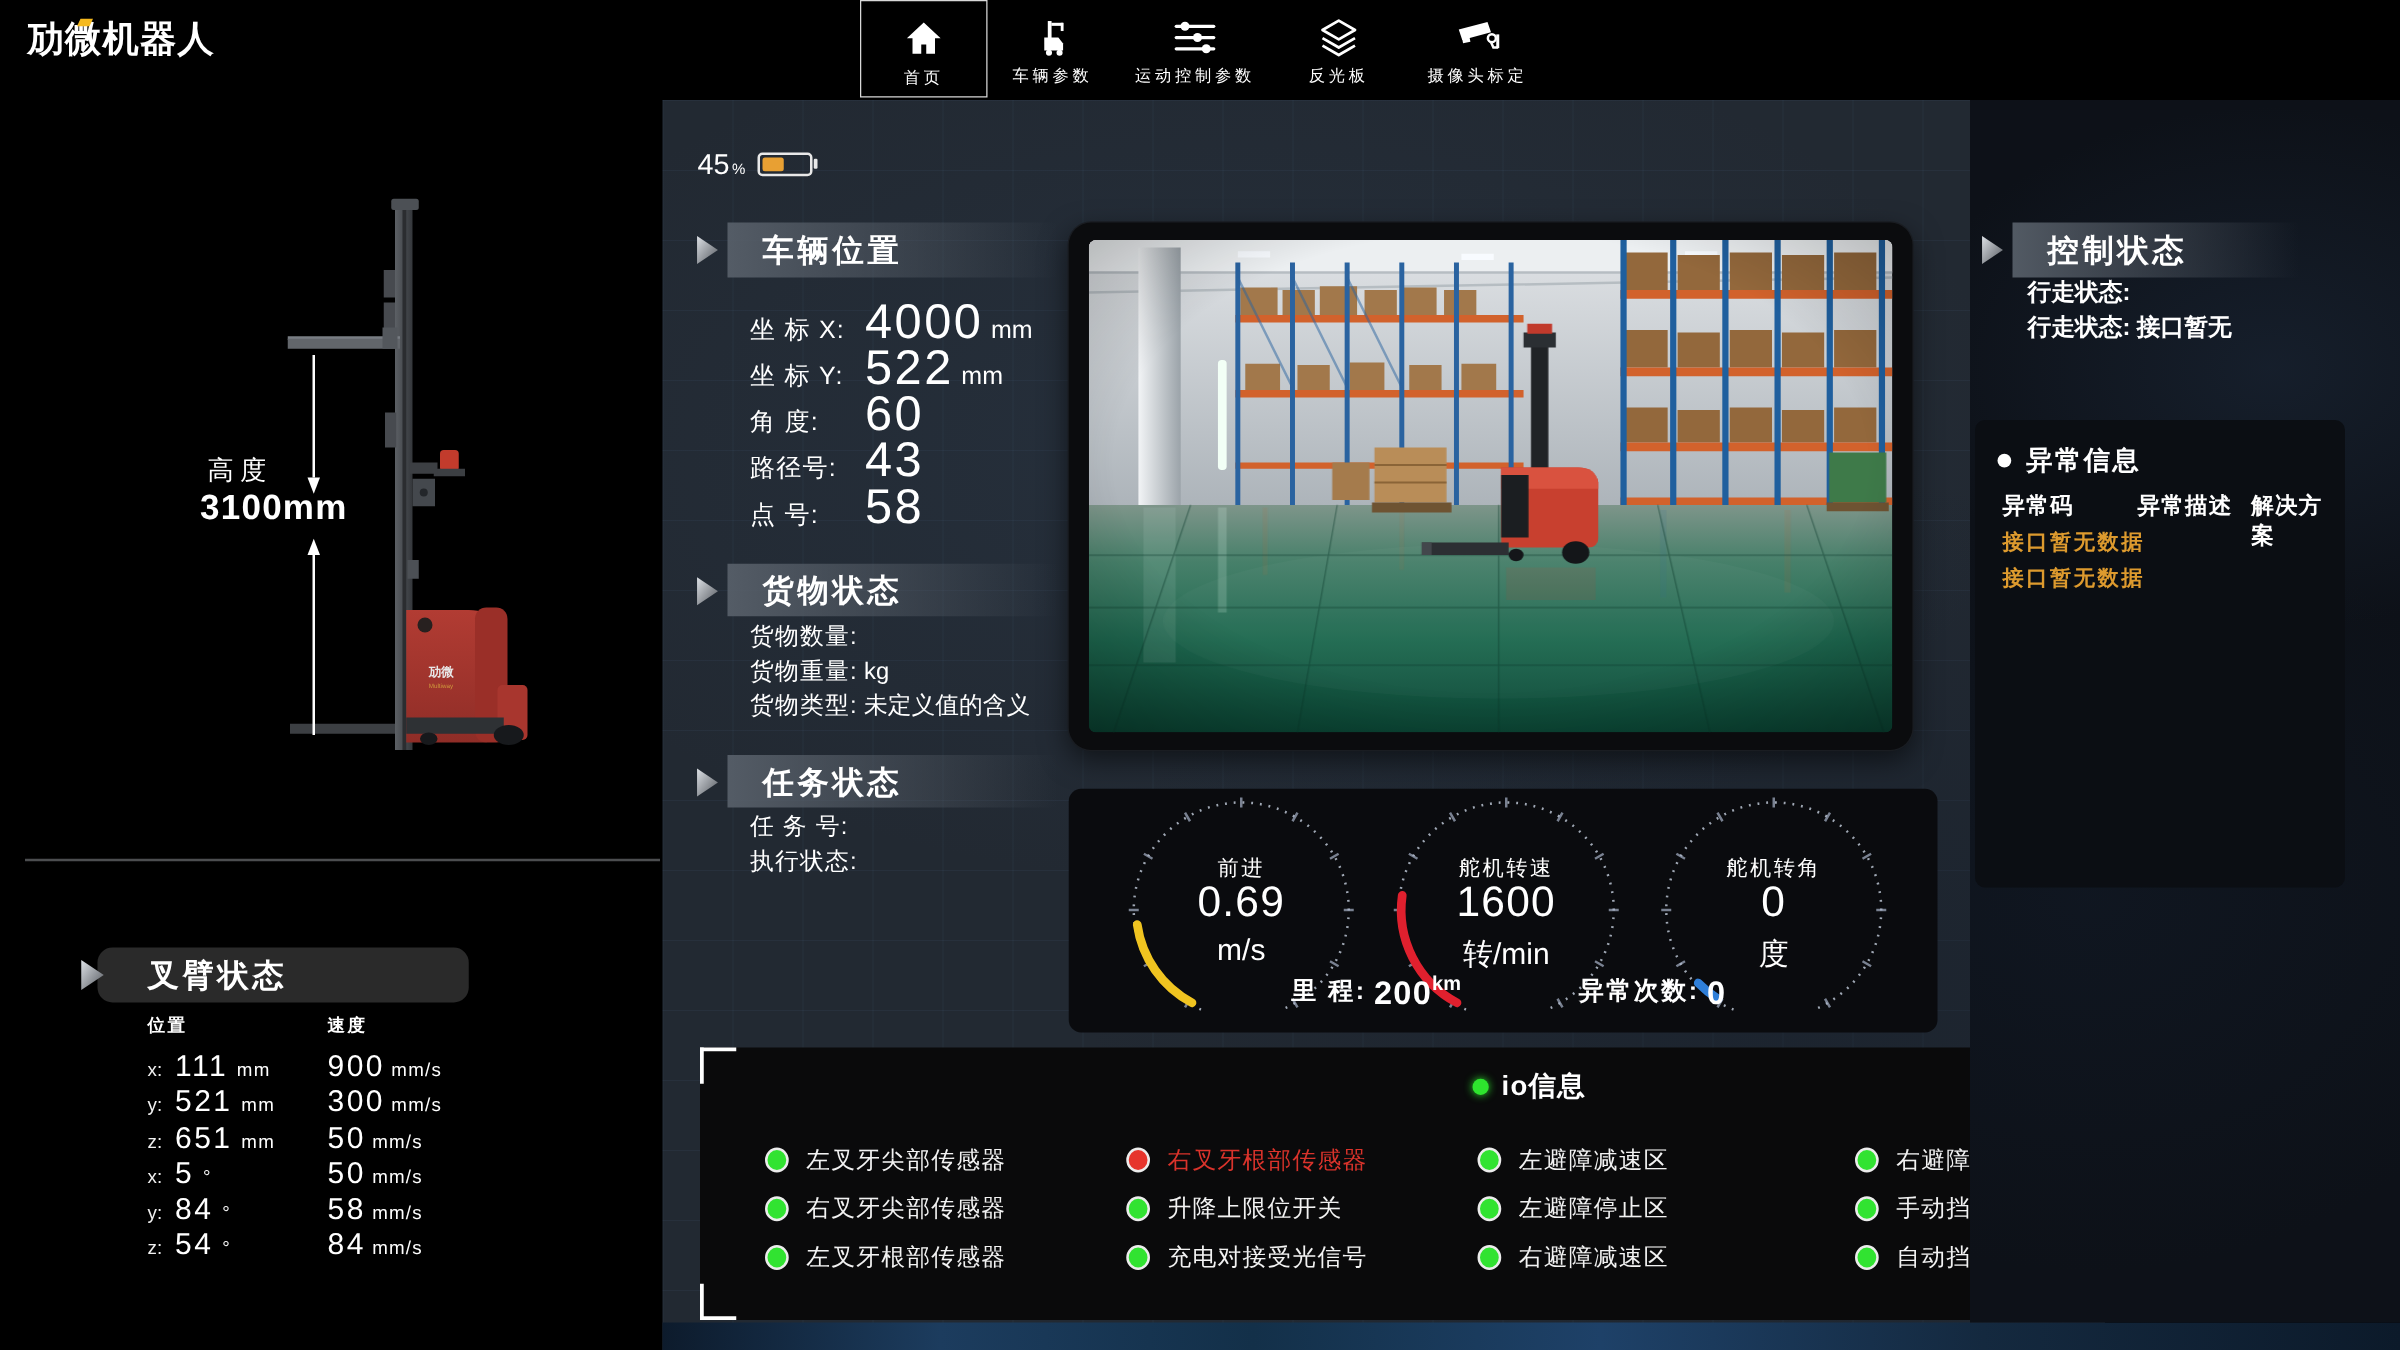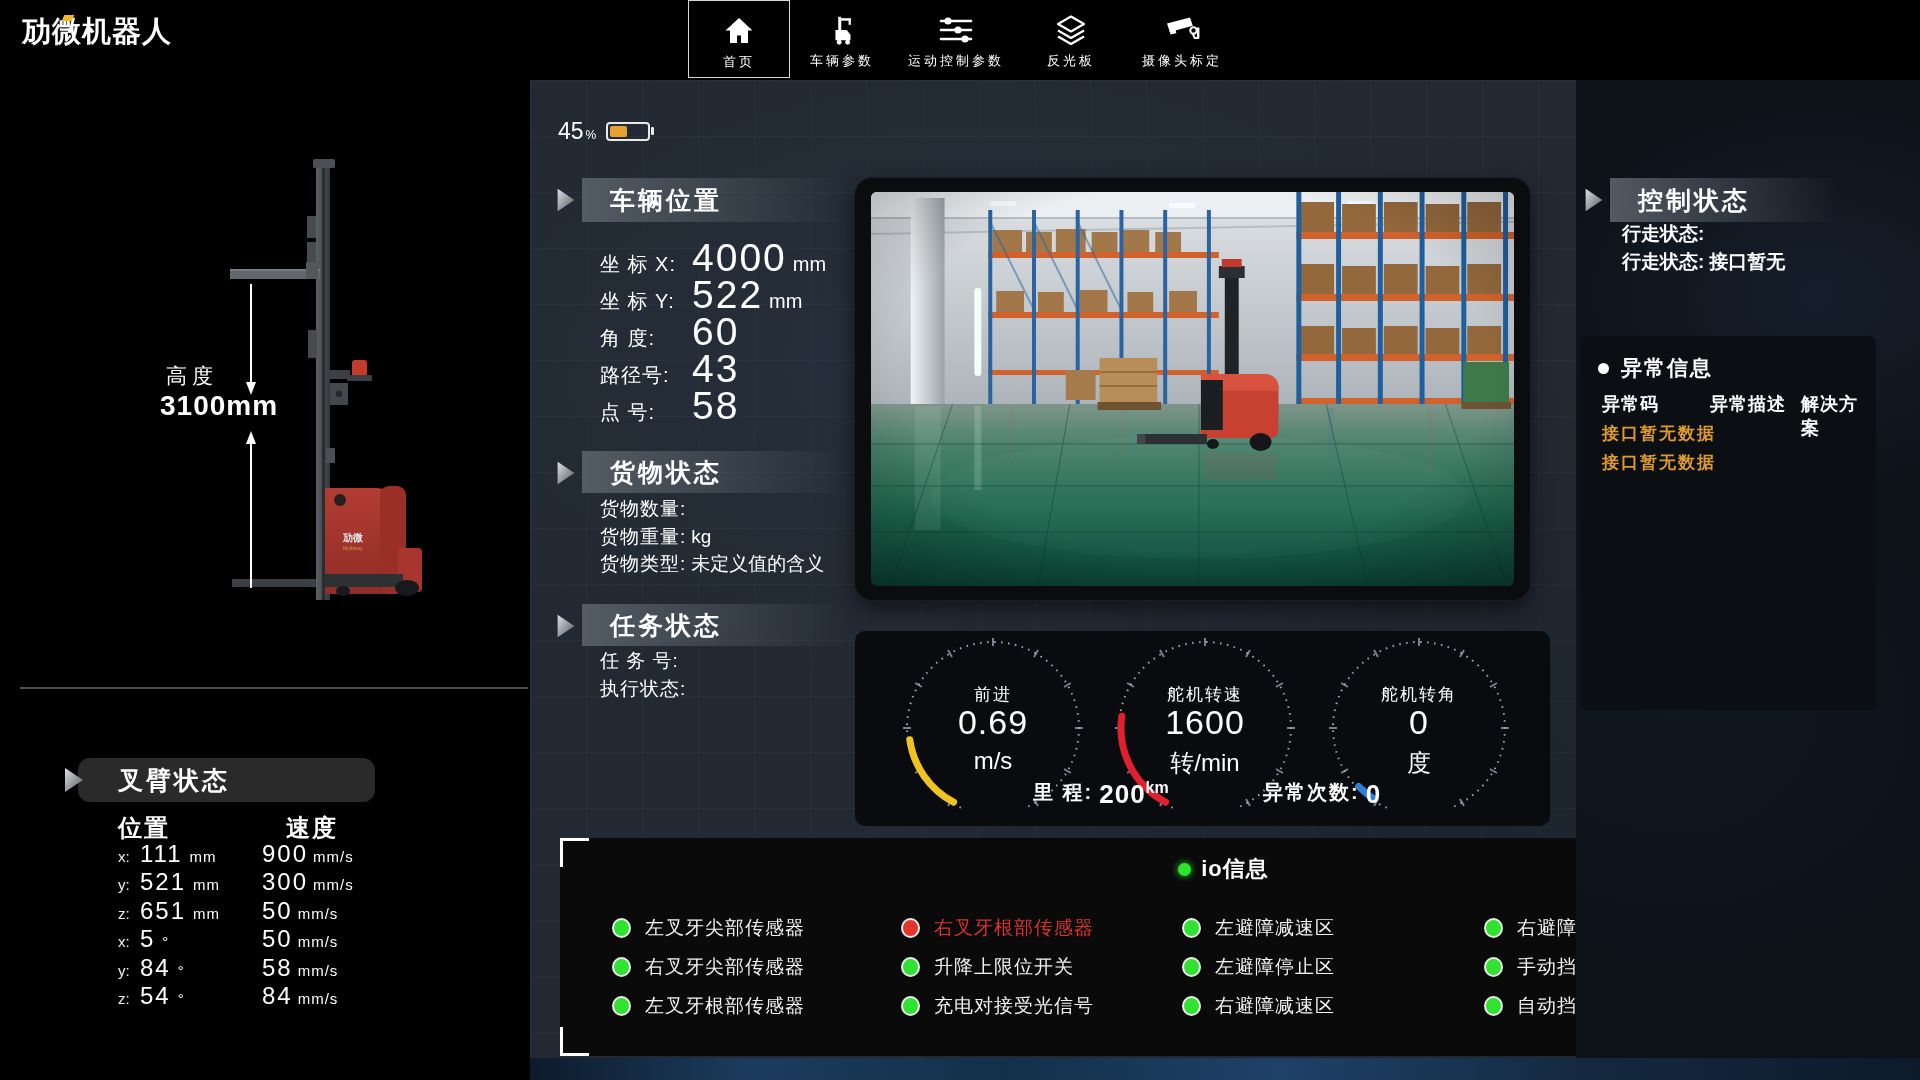--- a/index.html
+++ b/index.html
@@ -18,21 +18,21 @@
   .nav-sel{border:1px solid #d9d9d9;}
 
   
   .dim-text-h{position:absolute;left:166px;top:362px;font-size:21px;letter-spacing:5px;color:#fff;}
   .dim-text-v{position:absolute;left:160px;top:390px;font-size:28px;font-weight:700;letter-spacing:1px;color:#fff;}
   .left-divider{position:absolute;left:20px;top:687px;width:508px;height:2px;background:#4c4e50;}
   .fork-pill{position:absolute;left:78px;top:758px;width:297px;height:44px;background:#2a2a2a;border-radius:12px;
              display:flex;align-items:center;padding-left:40px;box-sizing:border-box;
              font-size:25px;font-weight:700;letter-spacing:3px;}
   .fork-pill-arrow{position:absolute;left:62px;top:766px;}
-  .fork-table-head{position:absolute;left:118px;top:812px;font-size:24px;font-weight:700;letter-spacing:2px;display:flex;gap:24px;}
+  .fork-table-head{position:absolute;left:118px;top:812px;font-size:14px;font-weight:700;letter-spacing:2px;display:flex;}
   .fork-rows{position:absolute;left:118px;top:840px;}
   .fork-row{display:flex;align-items:baseline;height:28.4px;}
   .f-axis{width:22px;font-size:15px;color:#f0f0f0;}
   .f-val{font-size:24px;font-weight:500;letter-spacing:2px;}
   .f-posunit{font-size:15px;margin-left:7px;letter-spacing:1px;}
   .f-speed{font-size:24px;font-weight:500;letter-spacing:2px;}
   .f-sunit{font-size:15px;margin-left:5px;letter-spacing:1px;}
   .f-poscell{width:144px;display:flex;align-items:baseline;}
 
   

